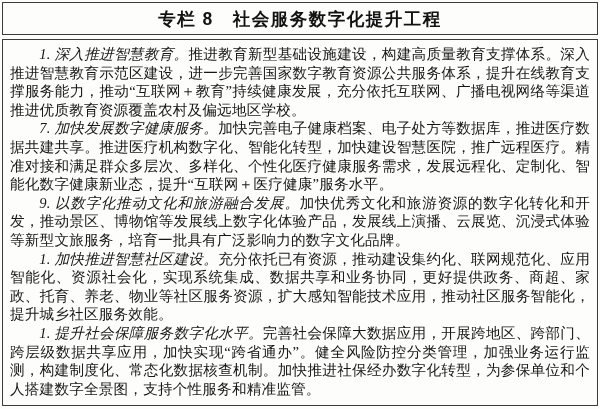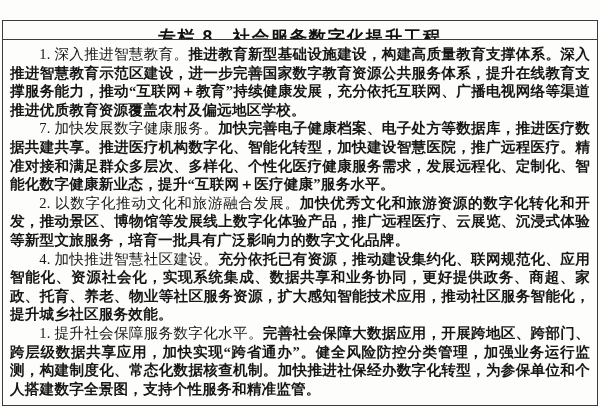--- a/index.html
+++ b/index.html
@@ -21,21 +21,20 @@
     left: 2px;
     right: 2px;
     top: 2px;
     height: 33px;
     border: 1.5px solid #3b3b3b;
     box-sizing: border-box;
     display: flex;
     align-items: center;
     justify-content: center;
     background: #fdfdfc;
-    margin-top: 18px;
   }
   .title-text {
     font-family: "Liberation Sans", "DejaVu Sans", sans-serif;
     font-weight: bold;
     font-size: 17.5px;
     letter-spacing: 1.5px;
     color: #121212;
     white-space: pre;
   }
   .body-box {
@@ -51,41 +50,41 @@
   }
   .para {
     margin: 0;
     font-size: 14.6px;
     line-height: 18.6px;
     text-align: justify;
     text-indent: 2em;
     letter-spacing: 0.2px;
   }
   .lead {
+    font-style: italic; 
     font-weight: 500;
   }
   .para-body {
     font-style: normal;
-    font-weight: bold;
   }
 </style>
 </head>
 <body>
 
 <div class="page">
 
   <div class="title-box">
     <span class="title-text">专栏 8　社会服务数字化提升工程</span>
   </div>
 
   <div class="body-box">
     <p class="para"><span class="lead">1. 深入推进智慧教育。</span><span class="para-body">推进教育新型基础设施建设，构建高质量教育支撑体系。深入推进智慧教育示范区建设，进一步完善国家数字教育资源公共服务体系，提升在线教育支撑服务能力，推动“互联网＋教育”持续健康发展，充分依托互联网、广播电视网络等渠道推进优质教育资源覆盖农村及偏远地区学校。</span></p>
 
     <p class="para"><span class="lead">7. 加快发展数字健康服务。</span><span class="para-body">加快完善电子健康档案、电子处方等数据库，推进医疗数据共建共享。推进医疗机构数字化、智能化转型，加快建设智慧医院，推广远程医疗。精准对接和满足群众多层次、多样化、个性化医疗健康服务需求，发展远程化、定制化、智能化数字健康新业态，提升“互联网＋医疗健康”服务水平。</span></p>
 
-    <p class="para"><span class="lead">2. 以数字化推动文化和旅游融合发展。</span><span class="para-body">加快优秀文化和旅游资源的数字化转化和开发，推动景区、博物馆等发展线上数字化体验产品，推广远程医疗、云展览、沉浸式体验等新型文旅服务，培育一批具有广泛影响力的数字文化品牌。</span></p>
+    <p class="para"><span class="lead">9. 以数字化推动文化和旅游融合发展。</span><span class="para-body">加快优秀文化和旅游资源的数字化转化和开发，推动景区、博物馆等发展线上数字化体验产品，发展线上演播、云展览、沉浸式体验等新型文旅服务，培育一批具有广泛影响力的数字文化品牌。</span></p>
 
-    <p class="para"><span class="lead">4. 加快推进智慧社区建设。</span><span class="para-body">充分依托已有资源，推动建设集约化、联网规范化、应用智能化、资源社会化，实现系统集成、数据共享和业务协同，更好提供政务、商超、家政、托育、养老、物业等社区服务资源，扩大感知智能技术应用，推动社区服务智能化，提升城乡社区服务效能。</span></p>
+    <p class="para"><span class="lead">1. 加快推进智慧社区建设。</span><span class="para-body">充分依托已有资源，推动建设集约化、联网规范化、应用智能化、资源社会化，实现系统集成、数据共享和业务协同，更好提供政务、商超、家政、托育、养老、物业等社区服务资源，扩大感知智能技术应用，推动社区服务智能化，提升城乡社区服务效能。</span></p>
 
     <p class="para"><span class="lead">1. 提升社会保障服务数字化水平。</span><span class="para-body">完善社会保障大数据应用，开展跨地区、跨部门、跨层级数据共享应用，加快实现“跨省通办”。健全风险防控分类管理，加强业务运行监测，构建制度化、常态化数据核查机制。加快推进社保经办数字化转型，为参保单位和个人搭建数字全景图，支持个性服务和精准监管。</span></p>
   </div>
 
 </div>
 
 </body></html>

